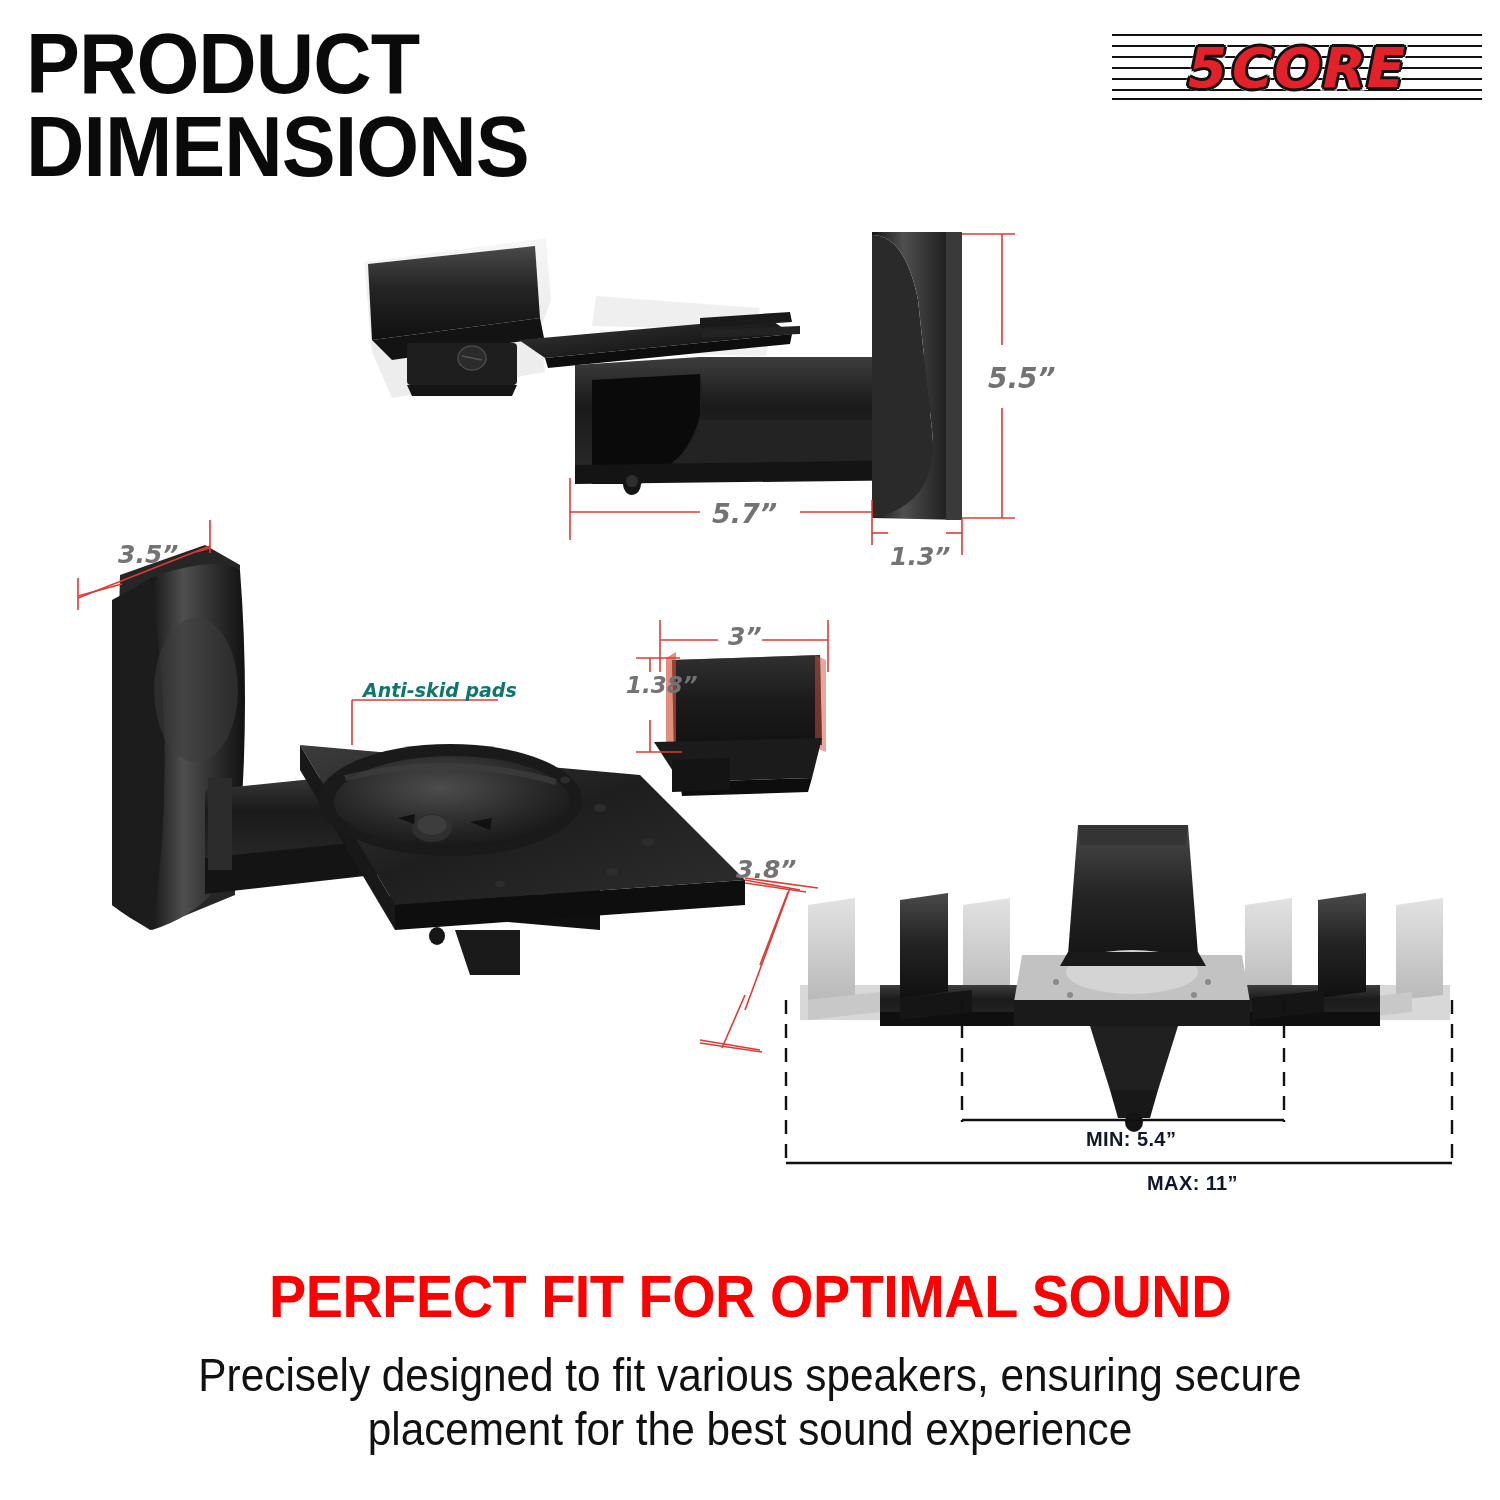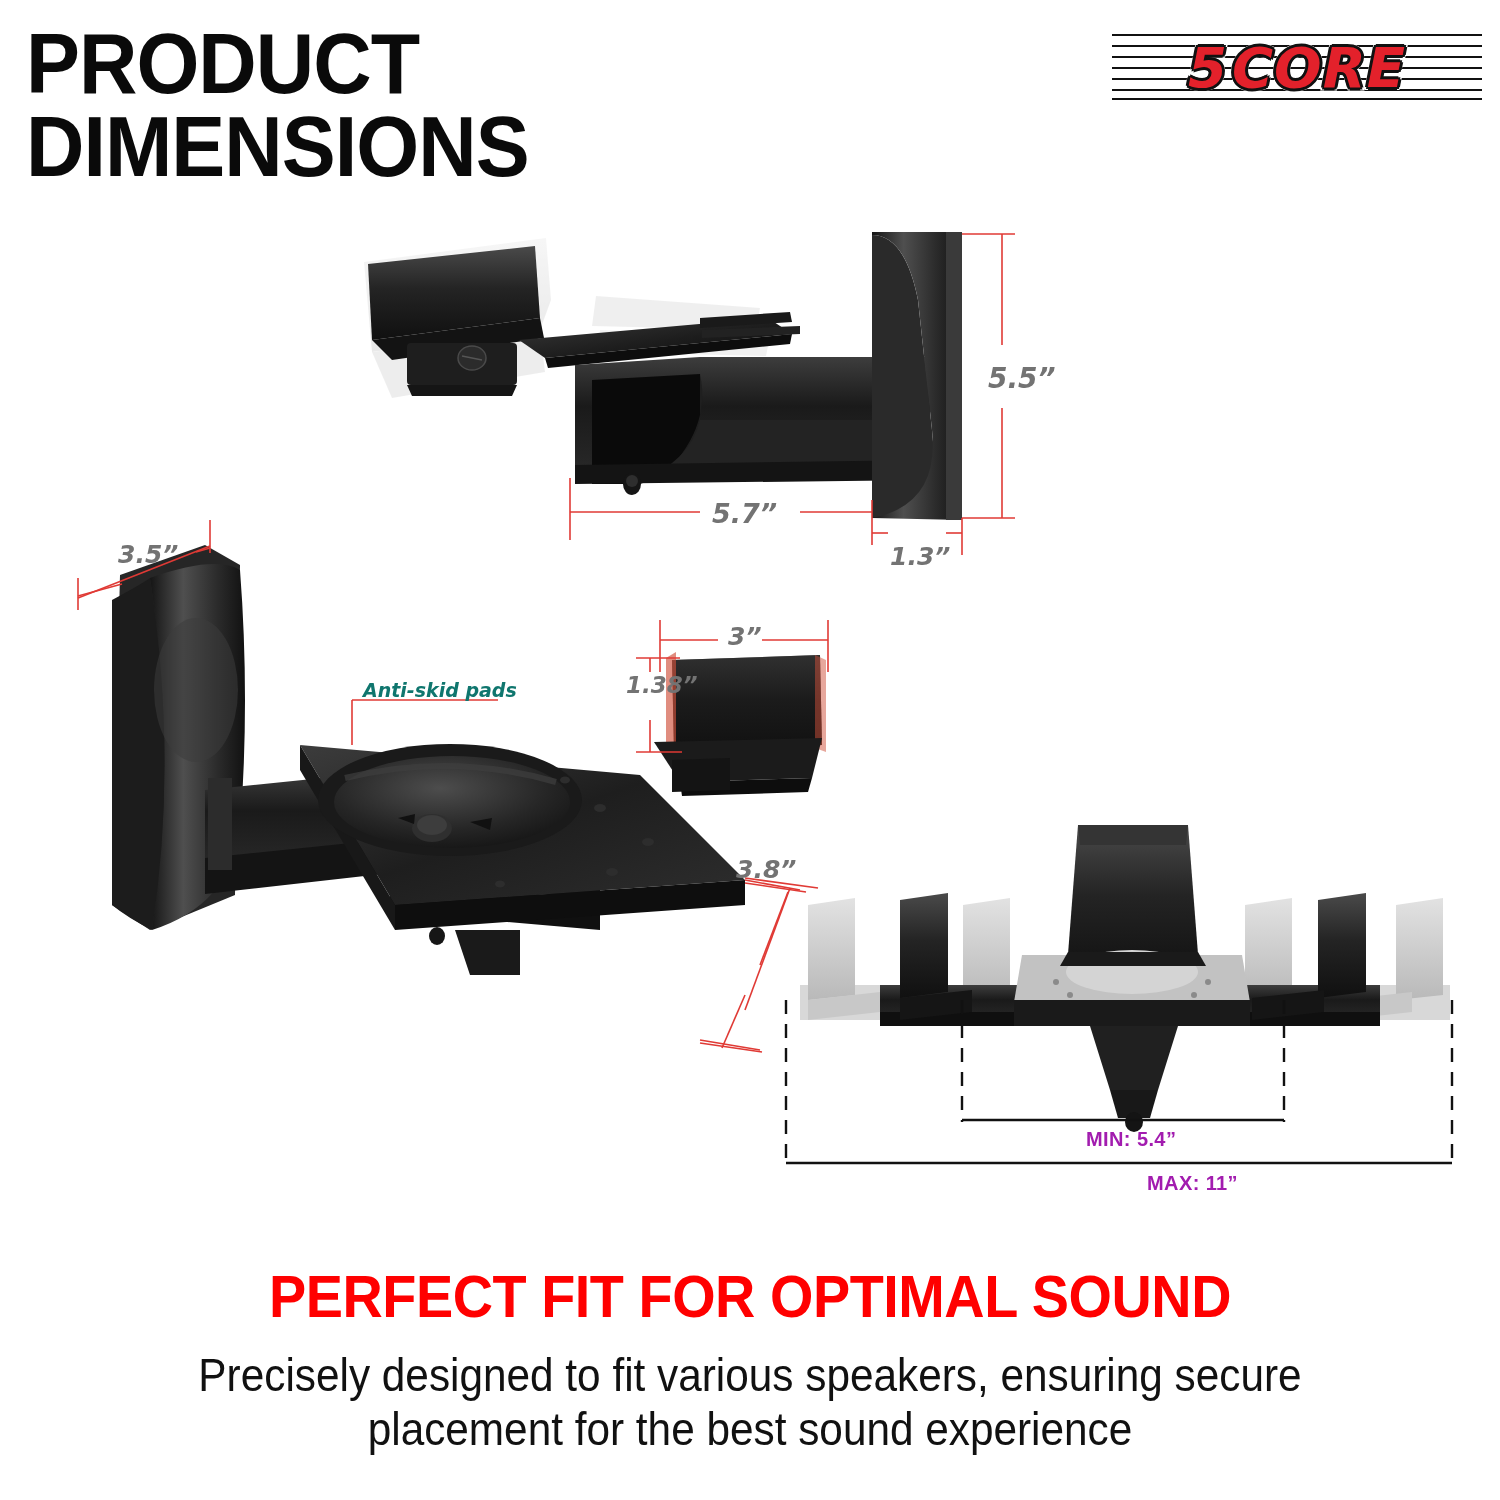--- a/index.html
+++ b/index.html
@@ -62,21 +62,21 @@
   .callout-label{
     position:absolute;
     font-family:"DejaVu Sans","Liberation Sans",sans-serif;
     font-style:italic;font-weight:bold;
     font-size:19px;color:#0f766e;white-space:nowrap;
   }
   .mm-label{
     position:absolute;
     font-family:"Liberation Sans","DejaVu Sans",sans-serif;
     font-weight:bold;font-size:20px;letter-spacing:0.4px;
-    color:#a21caf;white-space:nowrap;
+    color:#0f172a;white-space:nowrap;
   }
 
   
   .tagline{
     position:absolute;left:0;right:0;top:1262px;
     text-align:center;
     font-family:"Liberation Sans","DejaVu Sans",sans-serif;
     font-weight:bold;font-size:60px;letter-spacing:-0.5px;
     color:#ff0000;text-transform:uppercase;
     transform:scaleX(0.93);

